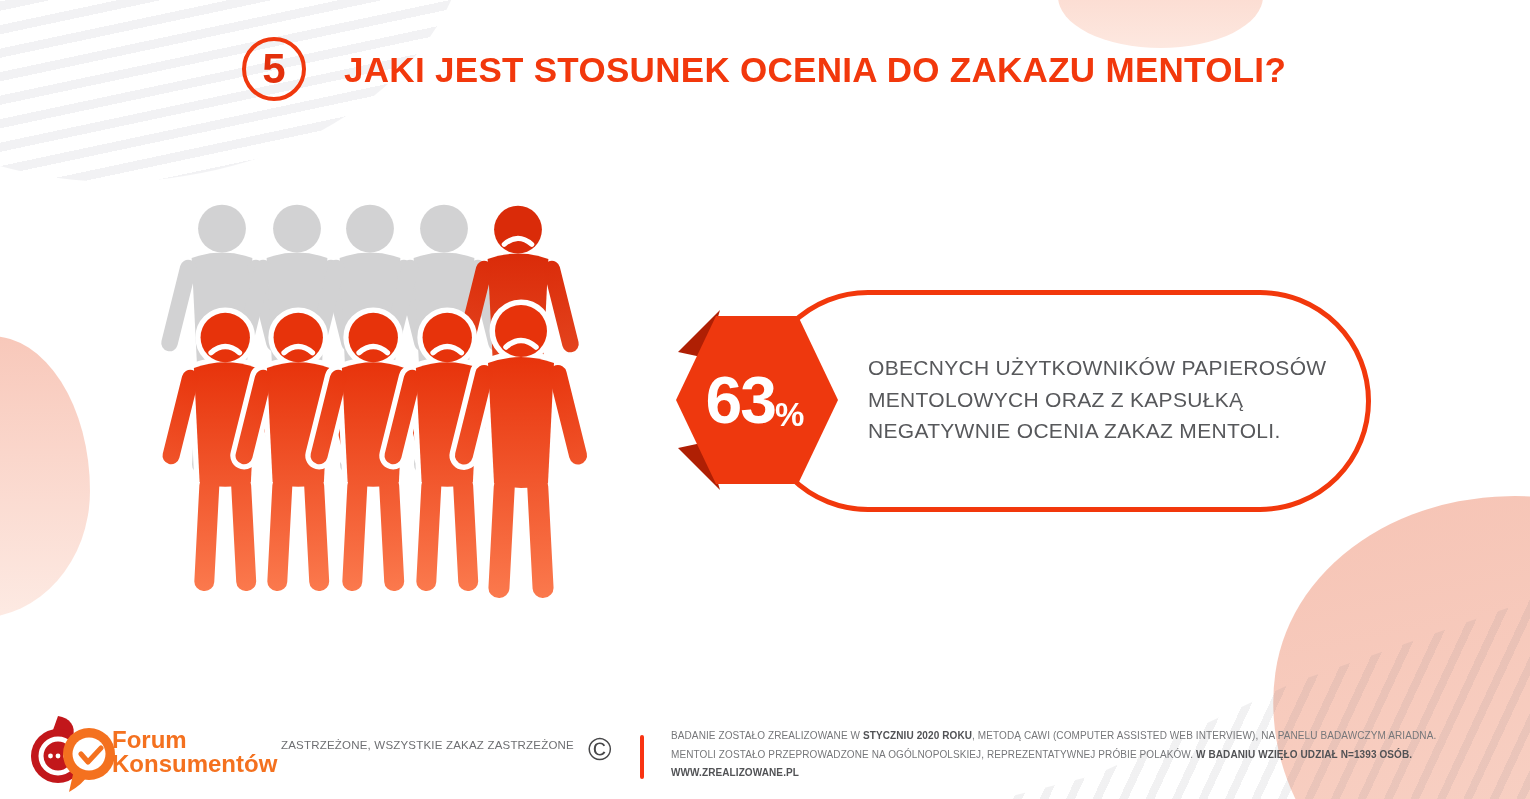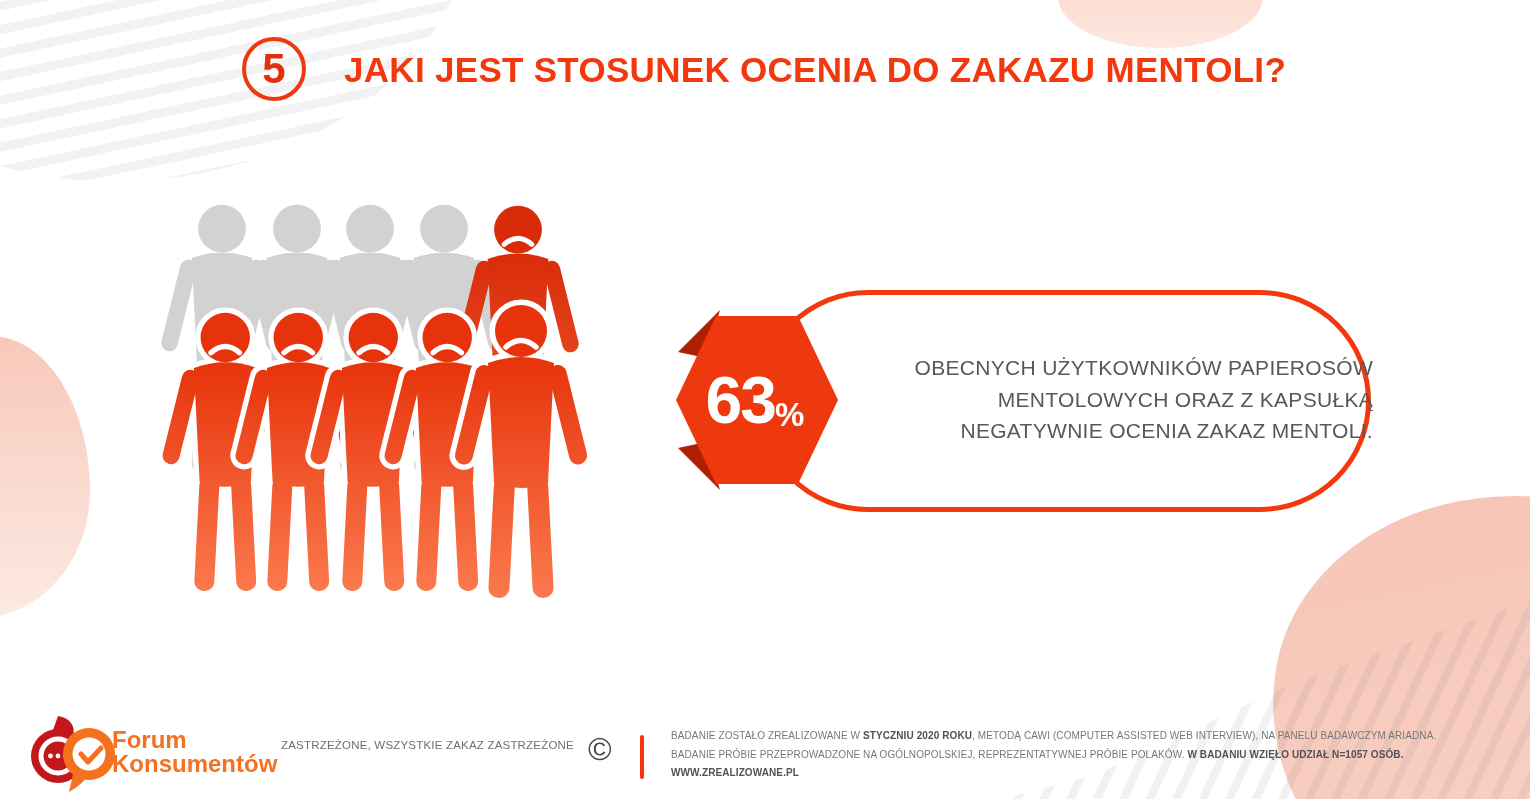--- a/index.html
+++ b/index.html
@@ -31,21 +31,21 @@
   .title{left:344px;top:50px;font-size:35px;font-weight:700;color:#F2380C;
     letter-spacing:.3px;white-space:nowrap;margin:0;}
 
   
   .people{left:140px;top:185px;}
 
   
   .stat-box{left:757px;top:290px;width:614px;height:222px;box-sizing:border-box;
     border:5px solid #F2380C;border-radius:111px;background:#fff;}
   .statement{left:868px;top:352px;width:505px;font-size:21px;line-height:31.5px;
-    color:#57585B;letter-spacing:.3px;margin:0;text-align:right;}
+    color:#57585B;letter-spacing:.3px;margin:0;}
   .hex-wrap{left:672px;top:302px;width:170px;height:196px;}
   .hex-label{position:absolute;inset:0;display:flex;align-items:center;justify-content:center;
     color:#fff;padding-right:4px;}
   .hex-label .num{font-size:66px;font-weight:bold;line-height:1;letter-spacing:-2px;}
   .hex-label .pct{font-size:33px;font-weight:bold;align-self:center;margin-top:30px;}
 
   
   .logo-text{left:112px;top:728px;font-size:24px;font-weight:bold;color:#F4711F;line-height:24px;}
   .copyright{left:281px;top:737px;width:340px;font-size:11.5px;line-height:17px;
     color:#6E6F72;letter-spacing:.2px;}
@@ -170,17 +170,17 @@
 
   <div class="abs copyright">
     <div>ZASTRZEŻONE, WSZYSTKIE ZAKAZ ZASTRZEŻONE</div>
   </div>
 
   <div class="abs copy-symbol">©</div>
   <div class="abs divider"></div>
 
   <div class="abs research">
       <div class="rline"><span>BADANIE ZOSTAŁO ZREALIZOWANE W </span><span class="b">STYCZNIU 2020 ROKU</span><span>, METODĄ CAWI (COMPUTER ASSISTED WEB INTERVIEW), NA PANELU BADAWCZYM ARIADNA.</span></div>
-      <div class="rline"><span>BADANIE PRÓBIE PRZEPROWADZONE NA OGÓLNOPOLSKIEJ,  REPREZENTATYWNEJ PRÓBIE POLAKÓW. </span><span class="b">W BADANIU WZIĘŁO UDZIAŁ N=1057 OSÓB.</span></div>
+      <div class="rline"><span>MENTOLI ZOSTAŁO PRZEPROWADZONE NA OGÓLNOPOLSKIEJ,  REPREZENTATYWNEJ PRÓBIE POLAKÓW. </span><span class="b">W BADANIU WZIĘŁO UDZIAŁ N=1393 OSÓB.</span></div>
       <div class="rline"><span class="b">WWW.ZREALIZOWANE.PL</span></div>
     </div>
 
 </div>
 
 </body></html>

